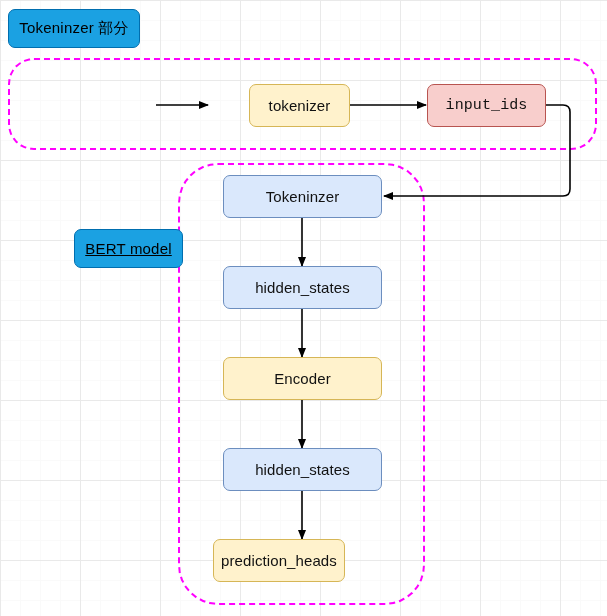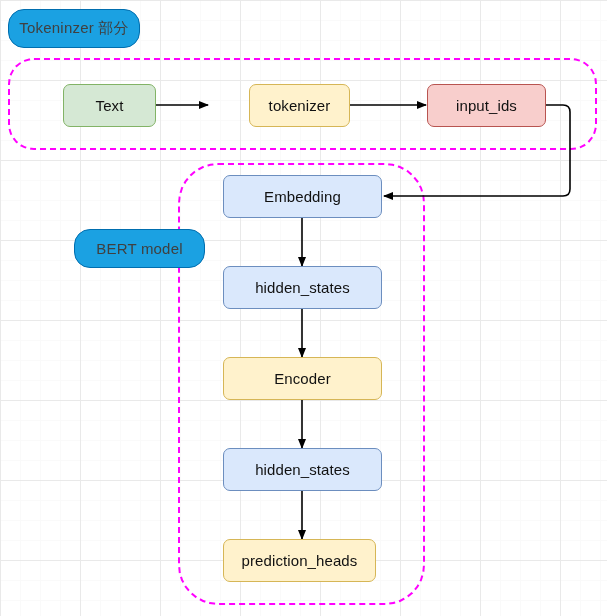--- a/index.html
+++ b/index.html
@@ -41,30 +41,30 @@
     display: flex;
     align-items: center;
     justify-content: center;
     font-size: 15px;
     color: #111111;
     letter-spacing: 0.1px;
     white-space: nowrap;
   }
   .n-green  { background: #d5e8d4; border-color: #82b366; }
   .n-yellow { background: #fff2cc; border-color: #d6b656; }
-  .n-red    { background: #f8cecc; border-color: #b85450; }
+  .n-red    { background: #f8cecc; border-color: #b85450; font-family: Liberation Mono, monospace; }
   .n-blue   { background: #dae8fc; border-color: #6c8ebf; }
 
   .tag {
     position: absolute;
     box-sizing: border-box;
     background: #1ba1e2;
     border: 1.4px solid #006eaf;
-    border-radius: 16px;
-    color: #404040;
+    border-radius: 7px;
+    color: #000000;
     font-size: 15px;
     display: flex;
     align-items: center;
     justify-content: center;
     white-space: nowrap;
     letter-spacing: 0.2px;
   }
 
   .dashed-region {
     position: absolute;
@@ -103,49 +103,46 @@
       <path d="M302,400 L302,448"></path>
 
       <path d="M302,491 L302,539"></path>
     </g>
   </svg>
 
   <div class="tag" style="left:8px; top:9px; width:132px; height:39px;">
     <span>Tokeninzer 部分</span>
   </div>
 
-  <div class="tag" style="left:74px; top:229px; width:131px; height:39px;">
+  <div class="tag" style="left:74px; top:229px; width:109px; height:39px;text-decoration:underline;">
     <span>BERT model</span>
   </div>
 
-  <div class="node n-green" style="left:63px; top:84px; width:93px; height:43px;">
-    <span>Text</span>
-  </div>
 
   <div class="node n-yellow" style="left:209px; top:84px; width:101px; height:43px;margin-left:40px;">
     <span>tokenizer</span>
   </div>
 
   <div class="node n-red" style="left:427px; top:84px; width:119px; height:43px;">
     <span>input_ids</span>
   </div>
 
   <div class="node n-blue" style="left:223px; top:175px; width:159px; height:43px;">
-    <span>Embedding</span>
+    <span>Tokeninzer</span>
   </div>
 
   <div class="node n-blue" style="left:223px; top:266px; width:159px; height:43px;">
     <span>hidden_states</span>
   </div>
 
   <div class="node n-yellow" style="left:223px; top:357px; width:159px; height:43px;text-align:center;">
     <span>Encoder</span>
   </div>
 
   <div class="node n-blue" style="left:223px; top:448px; width:159px; height:43px;">
     <span>hidden_states</span>
   </div>
 
-  <div class="node n-yellow" style="left:223px; top:539px; width:153px; height:43px;">
+  <div class="node n-yellow" style="left:213px; top:539px; width:132px; height:43px;">
     <span>prediction_heads</span>
   </div>
 
 </div>
 
 </body></html>

